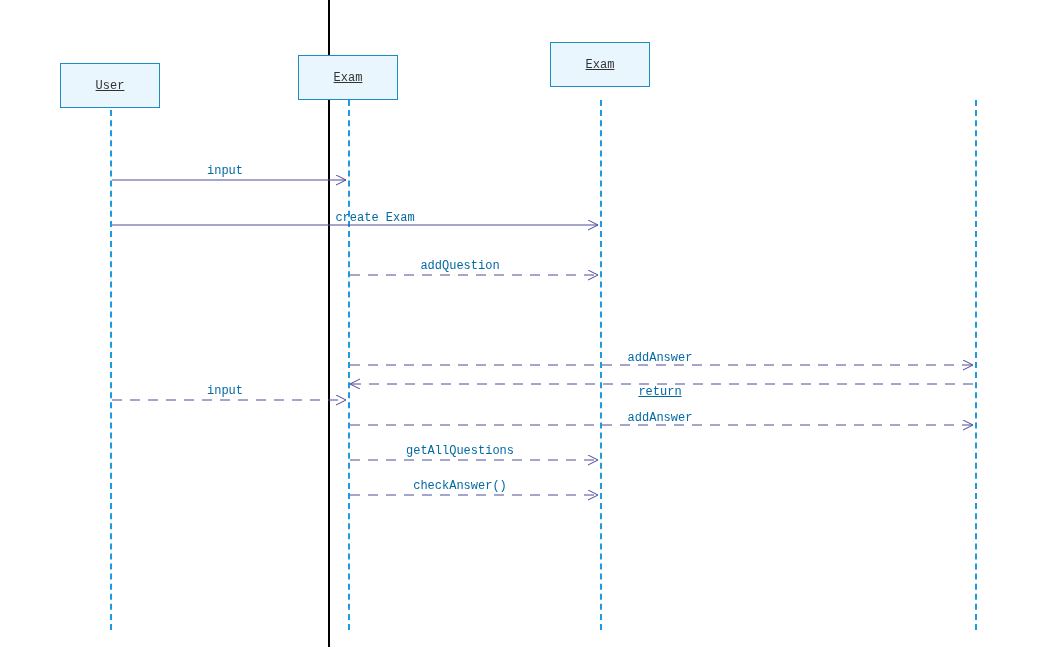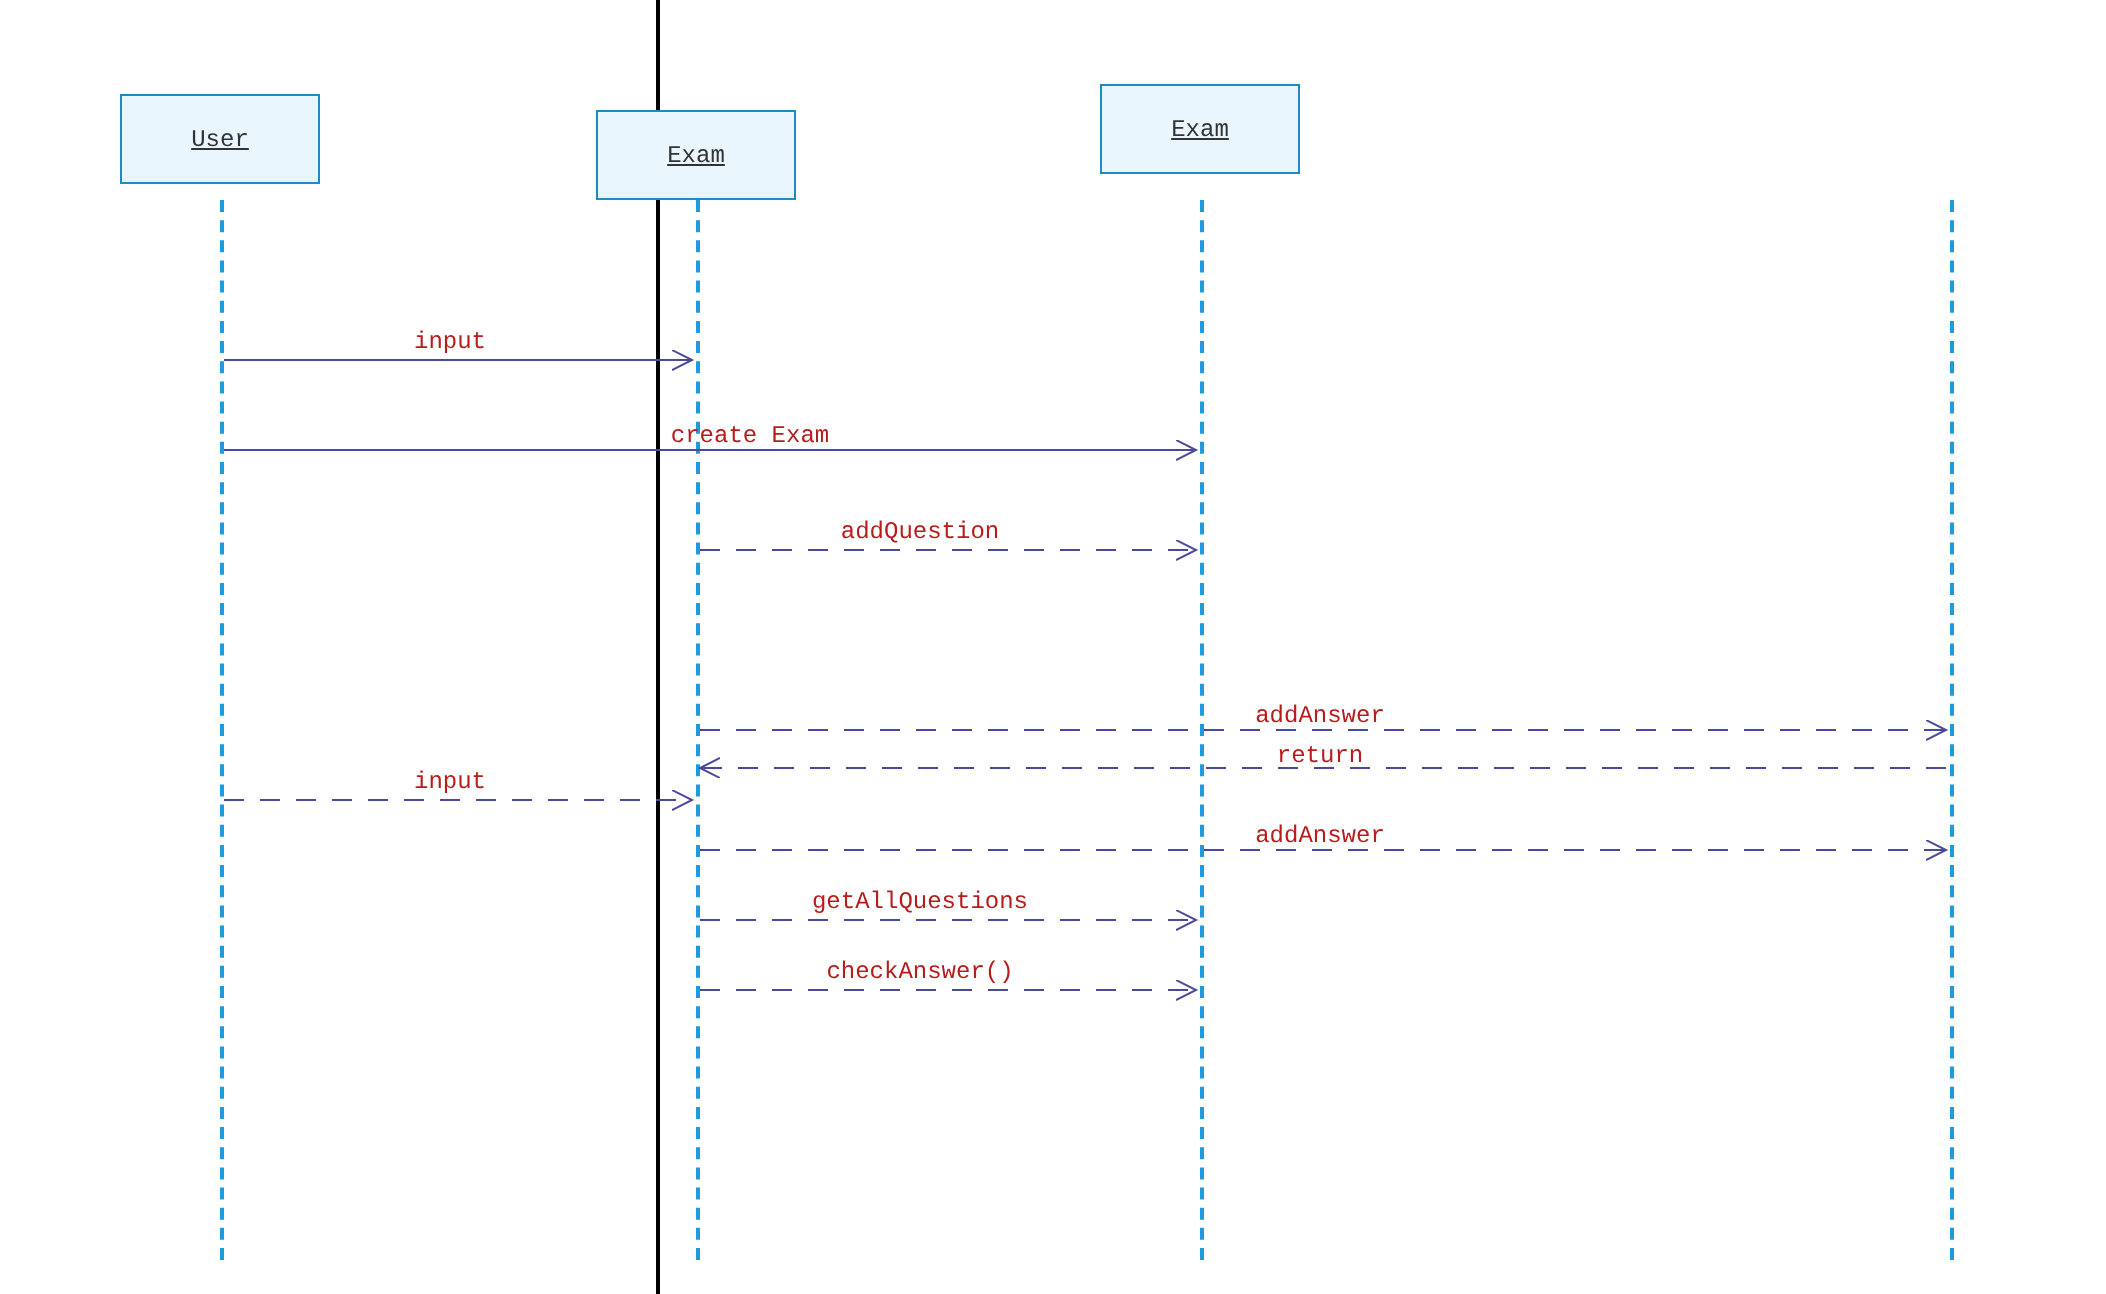--- a/index.html
+++ b/index.html
@@ -41,21 +41,21 @@
   }
   .vbar {
     position: absolute;
     width: 2px;
     background: #000;
   }
   .msg-label {
     position: absolute;
     font-family: "Courier New", monospace;
     font-size: 12px;
-    color: #b91c1c;
+    color: #0369a1;
     white-space: nowrap;
     transform: translateX(-50%);
     text-align: left;
   }
   svg.arrows {
     position: absolute;
     top: 0;
     left: 0;
     width: 1053px;
     height: 647px;
@@ -67,21 +67,21 @@
 
 <div class="canvas">
 
   <div class="vbar" style="left:328px; top:0; height:647px;"></div>
 
   <div class="lifeline" style="left:110px; top:100px; height:530px;"></div>
   <div class="lifeline" style="left:348px; top:100px; height:530px;"></div>
   <div class="lifeline" style="left:600px; top:100px; height:530px;"></div>
   <div class="lifeline" style="left:975px; top:100px; height:530px;"></div>
 
-  <div class="participant" style="left:60px; top:47px;justify-content:center;">
+  <div class="participant" style="left:60px; top:63px;justify-content:center;">
     <span>User</span>
   </div>
   <div class="participant" style="left:298px; top:55px;">
     <span>Exam</span>
   </div>
   <div class="participant" style="left:550px; top:42px;text-align:right;">
     <span>Exam</span>
   </div>
 
   <svg class="arrows">
@@ -101,20 +101,20 @@
         <line x1="350" y1="460" x2="598" y2="460" stroke="#4a4a9a" stroke-width="1" stroke-dasharray="10,8" marker-end="url(#arrow-open)"></line>
         <line x1="350" y1="495" x2="598" y2="495" stroke="#4a4a9a" stroke-width="1" stroke-dasharray="10,8" marker-end="url(#arrow-open)"></line>
       </g>
   </svg>
 
   <div id="label-layer">
       <div class="msg-label" style="left: 225px; top: 164px;">input</div>
       <div class="msg-label" style="left: 375px; top: 211px;">create Exam</div>
       <div class="msg-label" style="left: 460px; top: 259px;">addQuestion</div>
       <div class="msg-label" style="left: 660px; top: 351px;">addAnswer</div>
-      <div class="msg-label" style="left: 660px; top: 371px;">return</div>
+      <div class="msg-label" style="left: 660px; top: 385px; text-decoration: underline;">return</div>
       <div class="msg-label" style="left: 225px; top: 384px;">input</div>
       <div class="msg-label" style="left: 660px; top: 411px;">addAnswer</div>
       <div class="msg-label" style="left: 460px; top: 444px;">getAllQuestions</div>
       <div class="msg-label" style="left: 460px; top: 479px;">checkAnswer()</div>
     </div>
 
 </div>
 
 </body></html>

